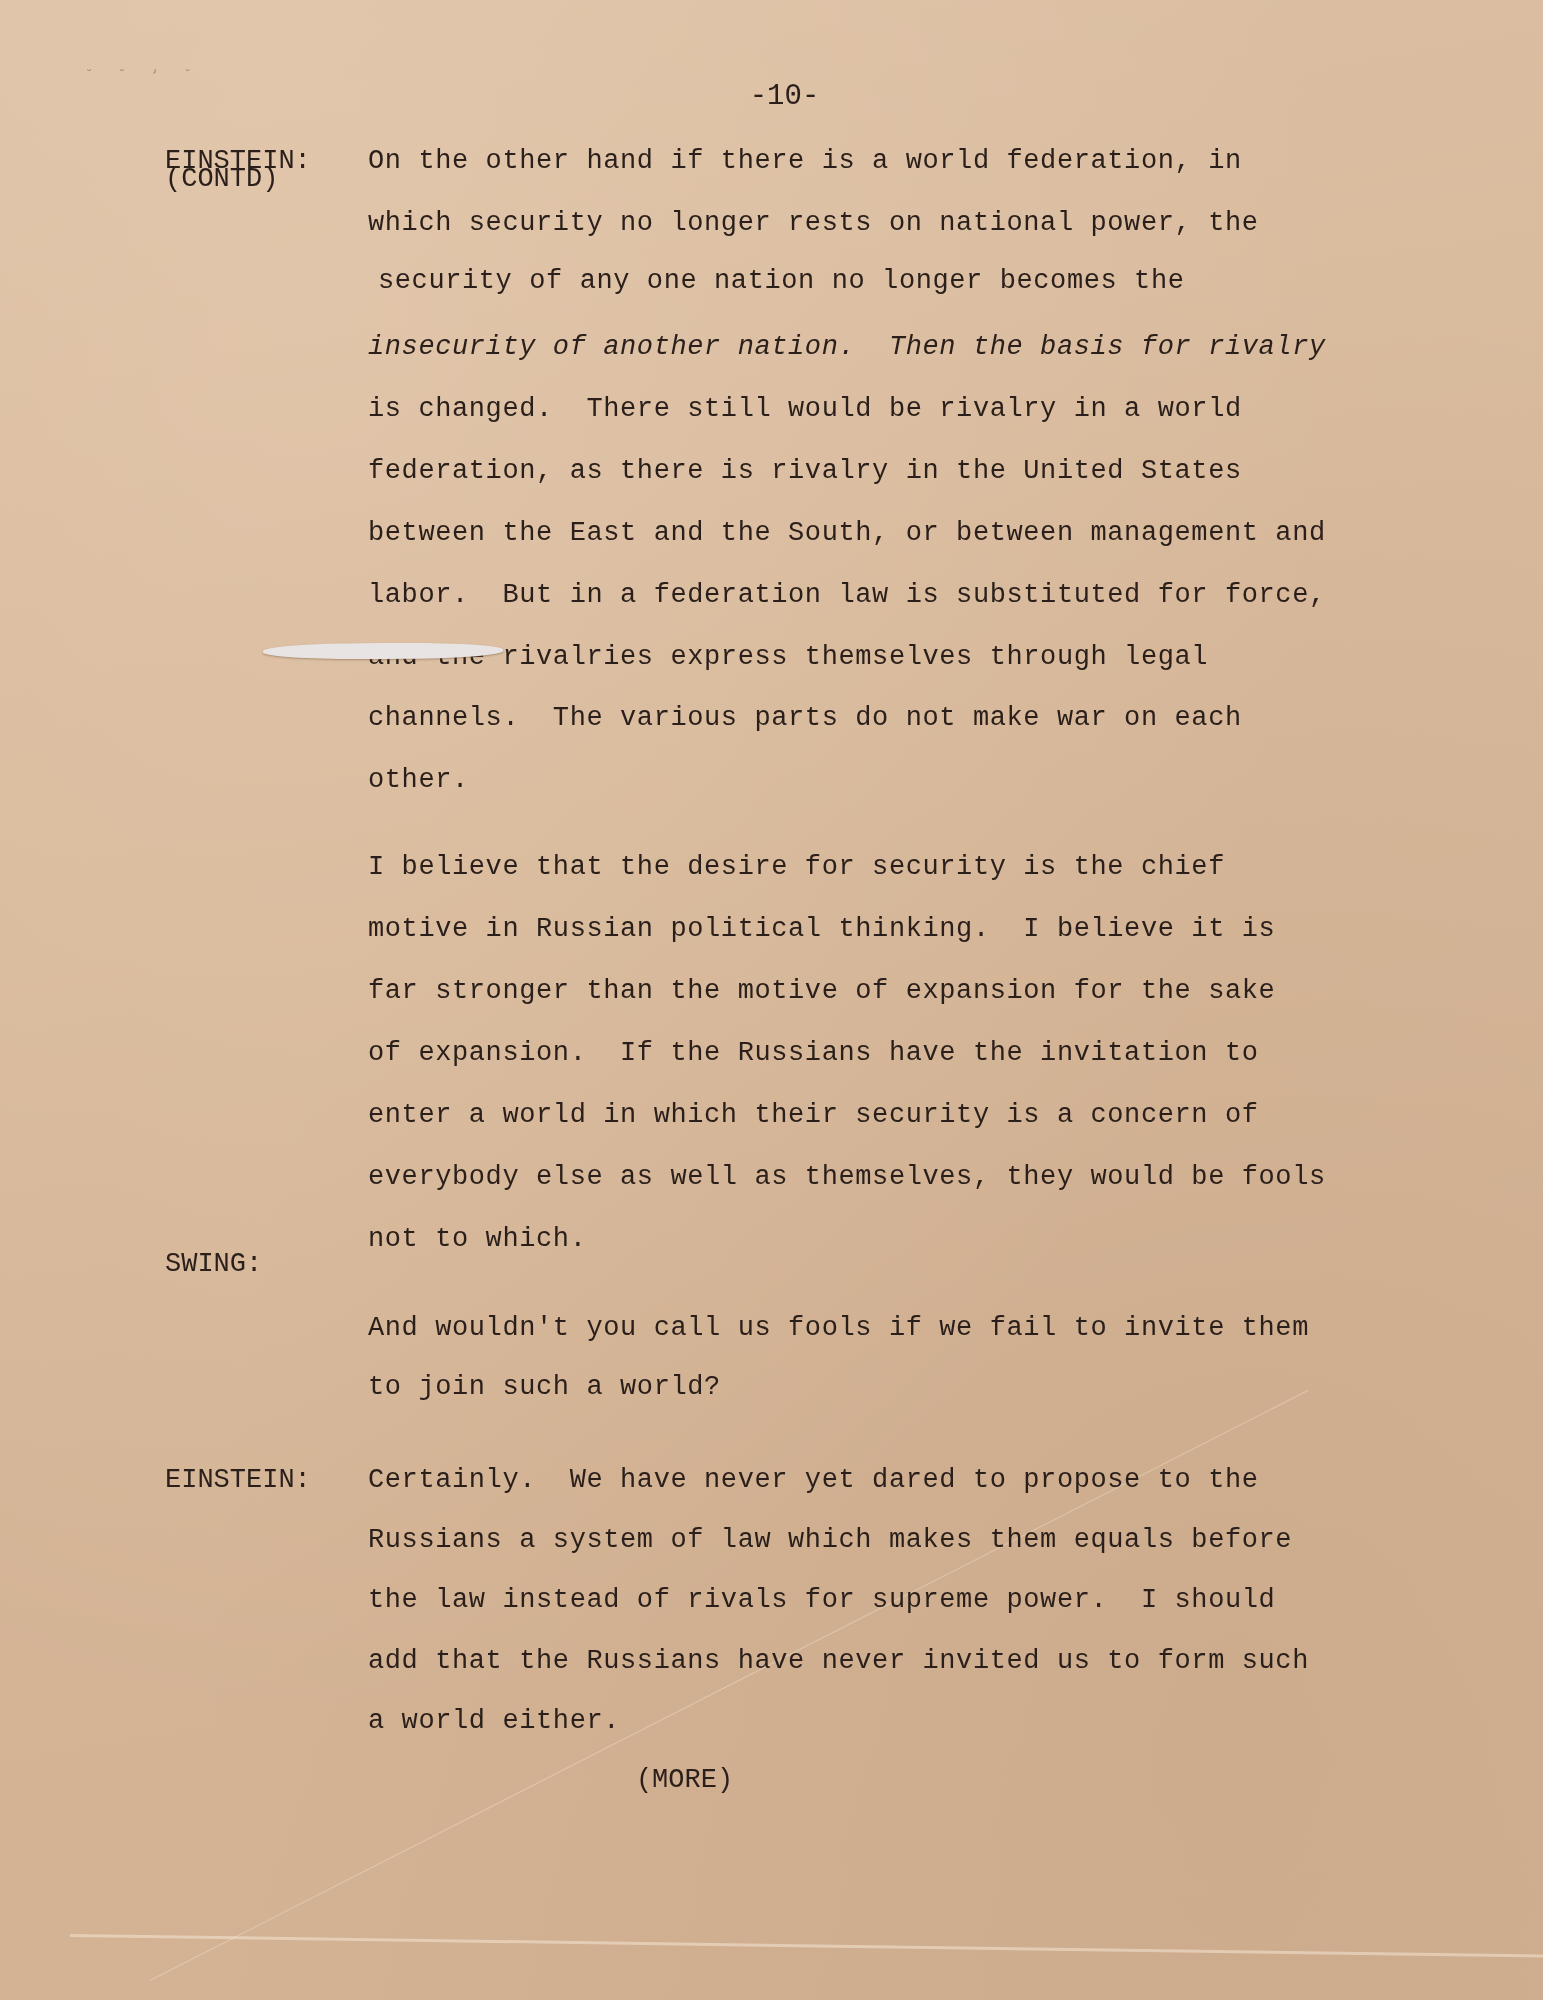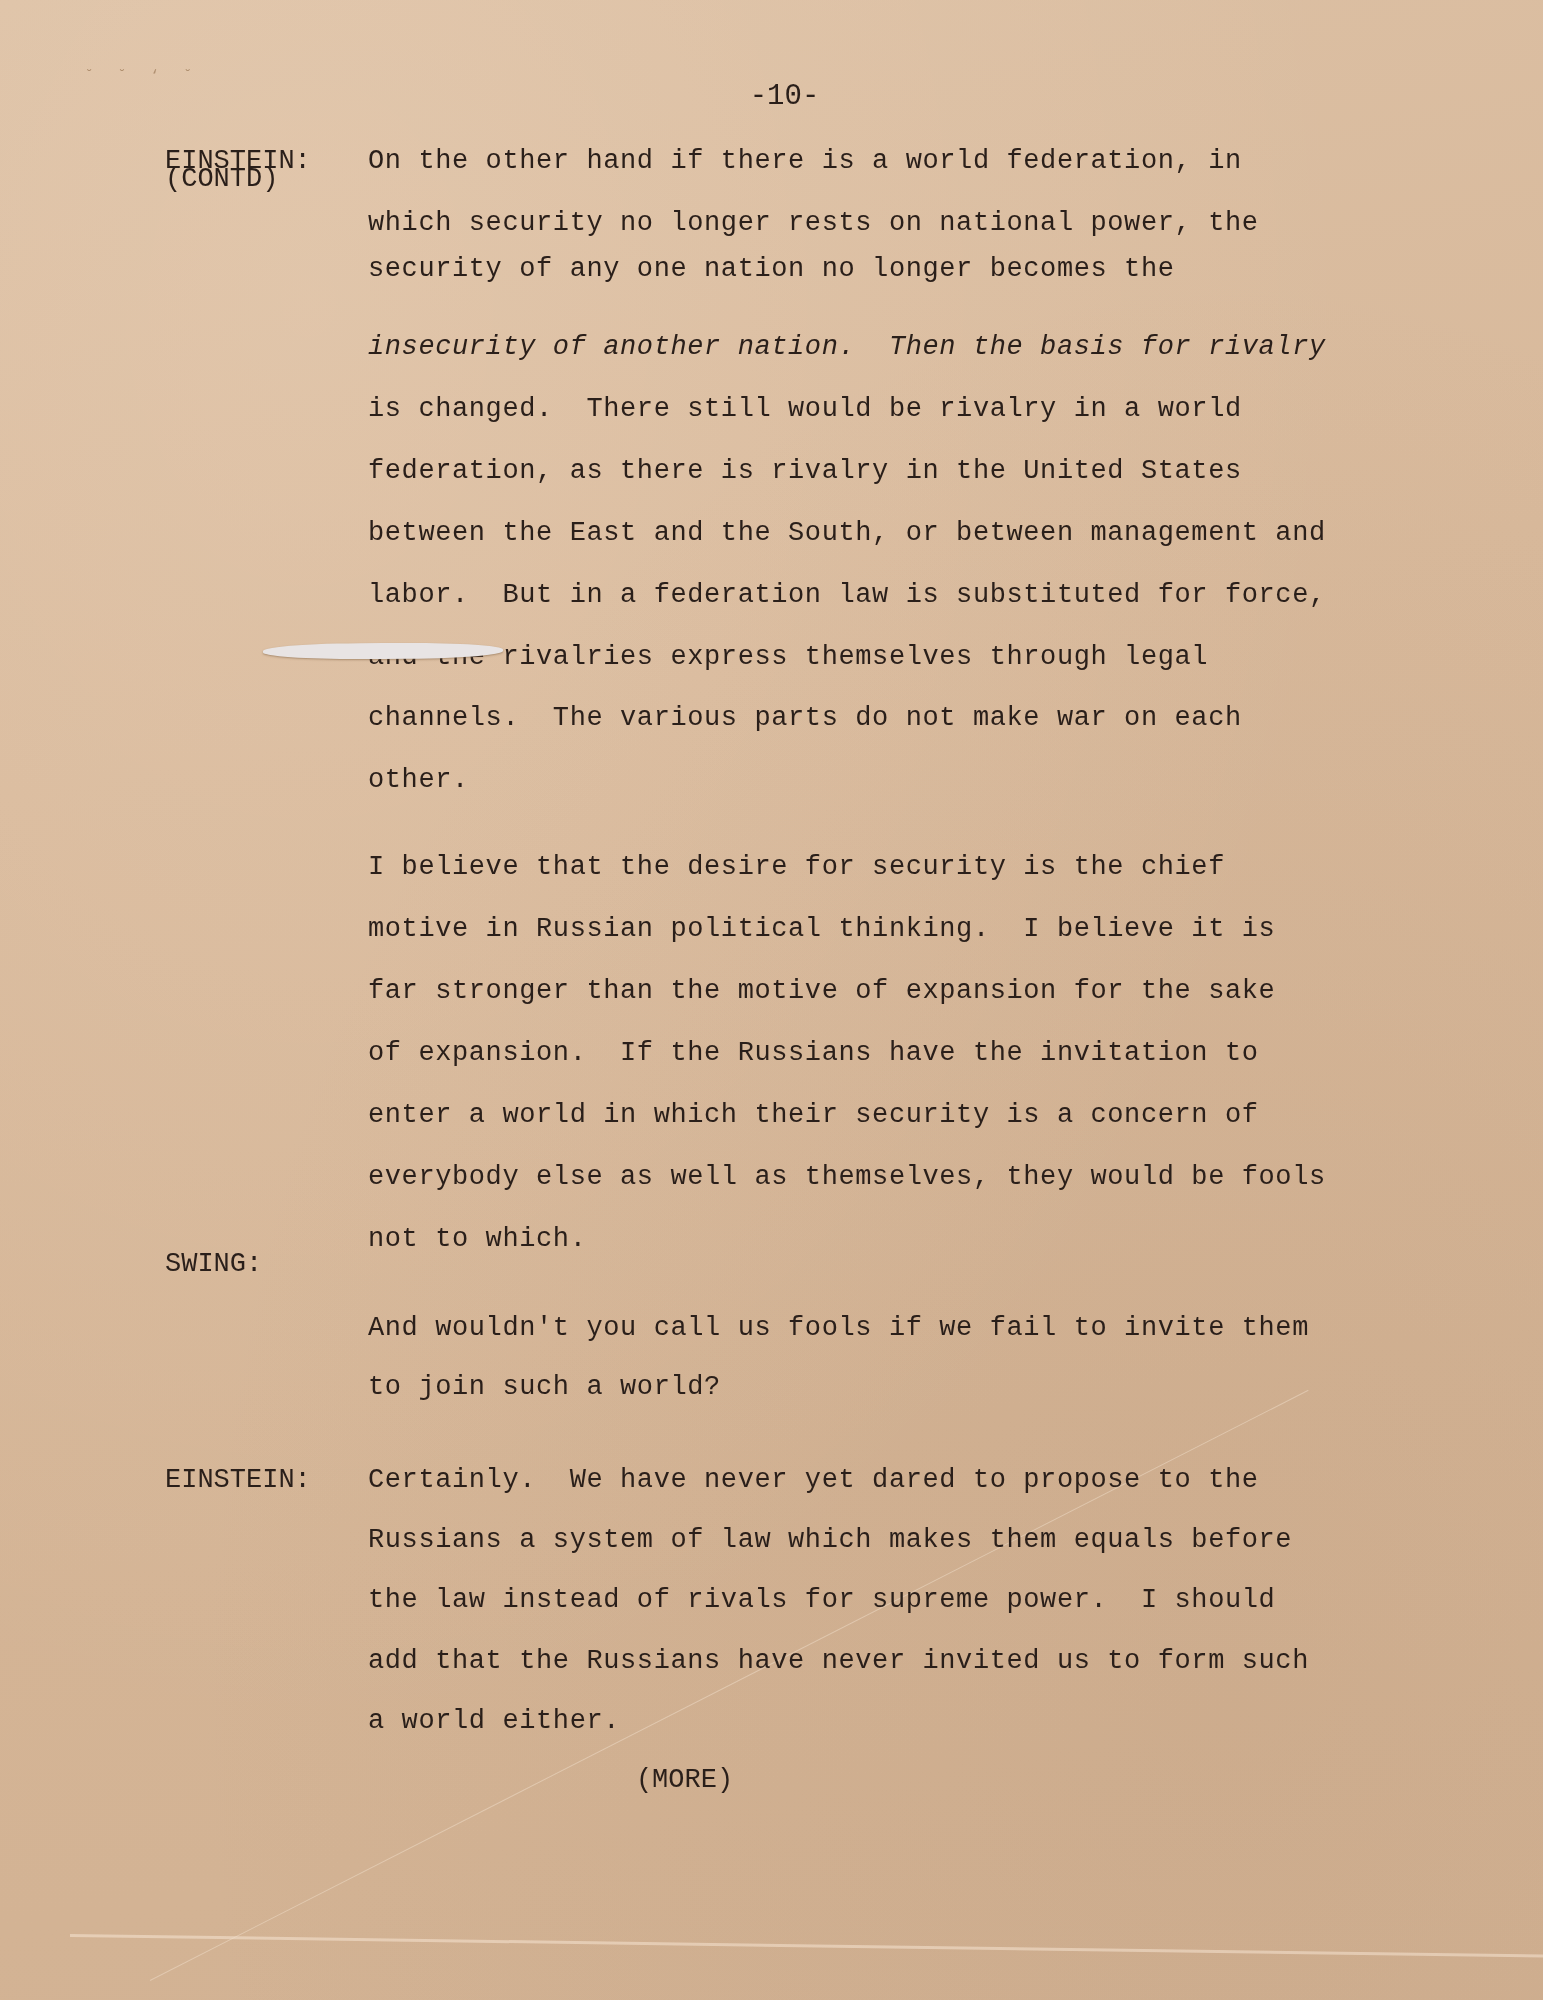--- a/index.html
+++ b/index.html
@@ -40,21 +40,21 @@
 <div class="crease diag"></div>
 <div class="marks">˘ ˘ ‘ ˘</div>
 
 <div class="page-num">-10-</div>
 
 <div class="label" style="top:146px;">EINSTEIN:</div>
 <div class="label" style="top:164px;">(CONTD)</div>
 
 <div class="line" style="top:146px;">On the other hand if there is a world federation, in</div>
 <div class="line" style="top:208px;">which security no longer rests on national power, the</div>
-<div class="line" style="top:254px;">security of any one nation no longer becomes the</div>
+<div class="line" style="top:266px;margin-left:10px;">security of any one nation no longer becomes the</div>
 <div class="line" style="top:332px;font-style:italic;">insecurity of another nation.  Then the basis for rivalry</div>
 <div class="line" style="top:394px;">is changed.  There still would be rivalry in a world</div>
 <div class="line" style="top:456px;">federation, as there is rivalry in the United States</div>
 <div class="line" style="top:518px;">between the East and the South, or between management and</div>
 <div class="line" style="top:580px;">labor.  But in a federation law is substituted for force,</div>
 <div class="line torn-text" style="top:642px;">and the rivalries express themselves through legal</div>
 <div class="tear"></div>
 <div class="line" style="top:703px;">channels.  The various parts do not make war on each</div>
 <div class="line" style="top:765px;">other.</div>
 

